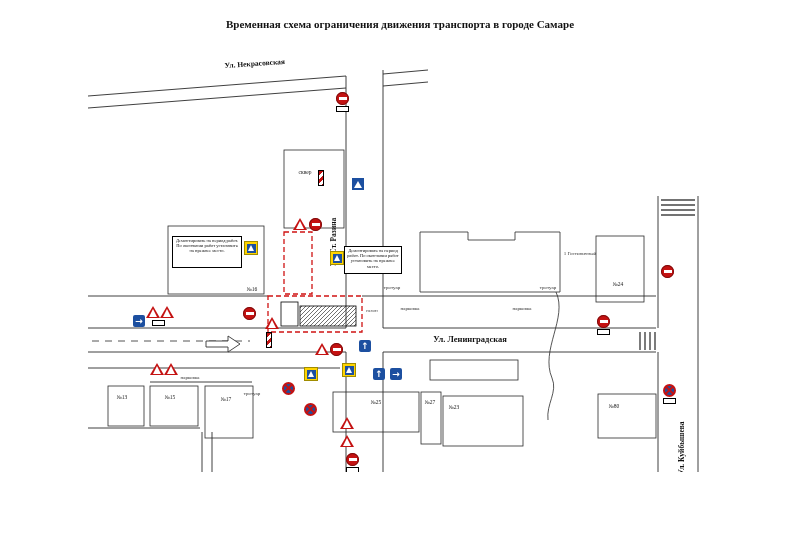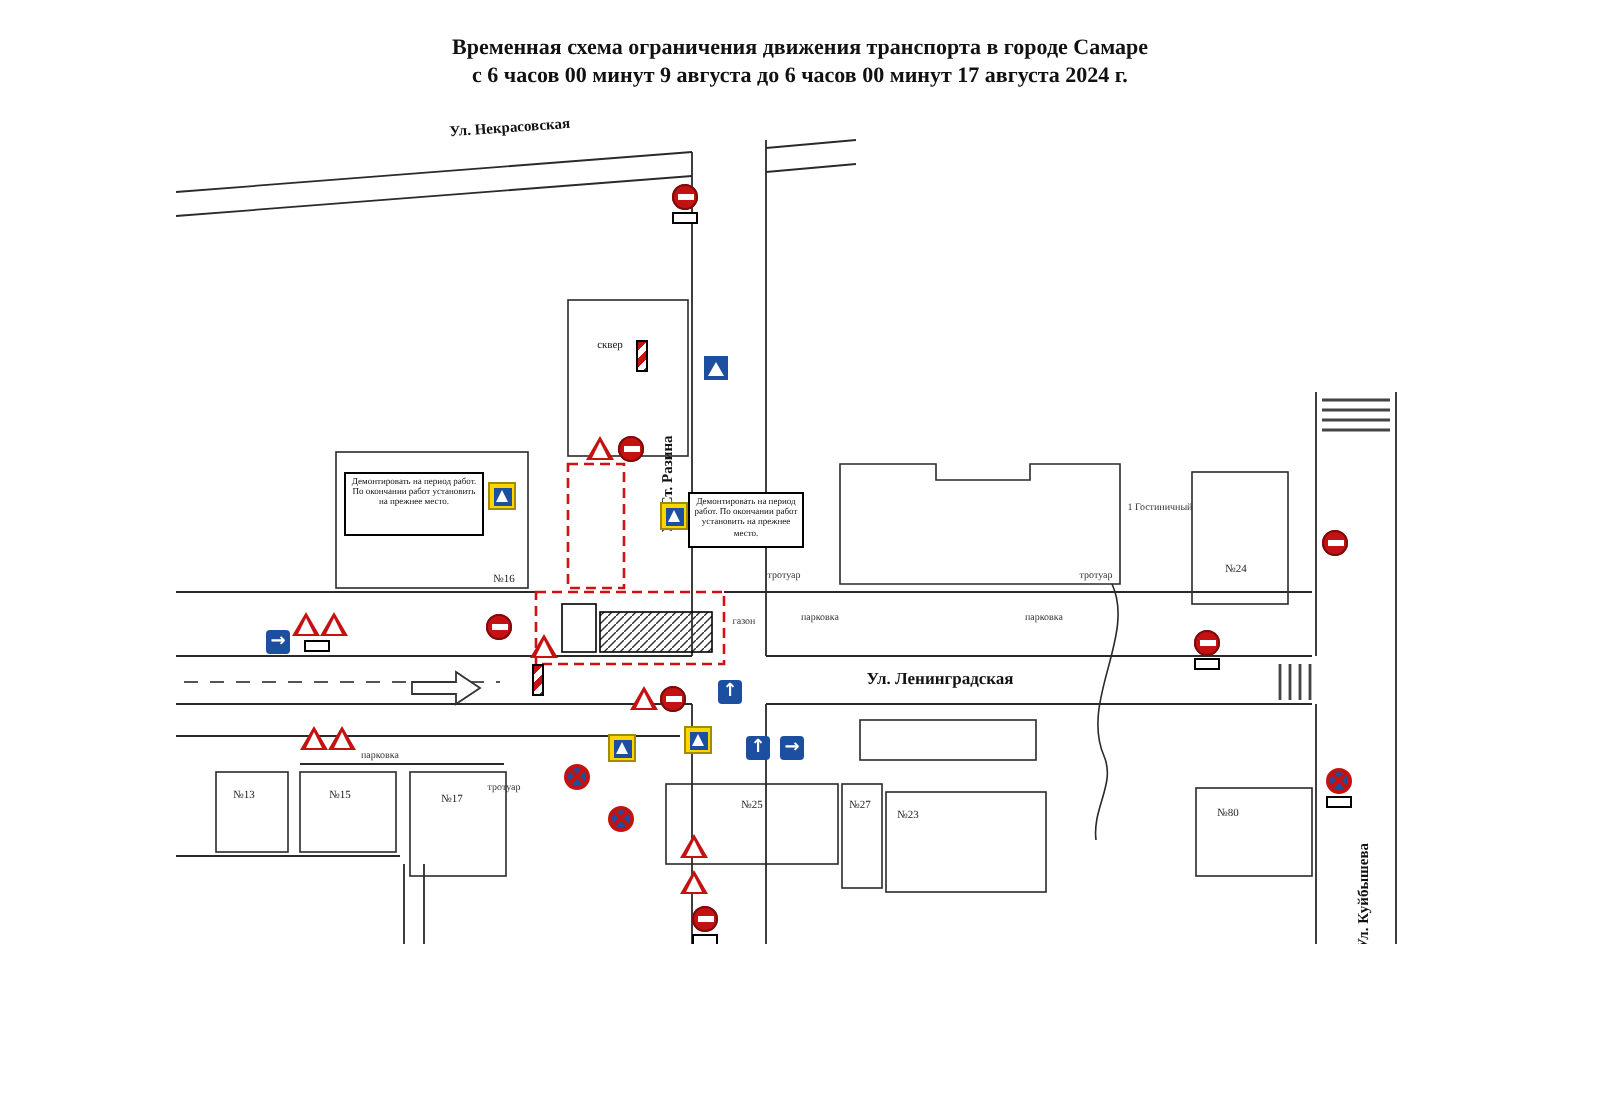--- a/index.html
+++ b/index.html
@@ -51,21 +51,20 @@
   .s-plate{width:13px;height:6px;background:#fff;border:0.6px solid #000;box-sizing:border-box;}
   .s-stripe{width:6px;height:16px;border:0.6px solid #000;box-sizing:border-box;
         background:repeating-linear-gradient(135deg,#c41212 0 3px,#fff 3px 6px);}
 </style>
 </head>
 <body>
 
 <div id="page">
 
   <div class="title-line" id="t1">Временная схема ограничения движения транспорта в городе Самаре</div>
-  <div class="title-line" id="t2">с 6 часов 00 минут 9 августа до 6 часов 00 минут 17 августа 2024 г.</div>
 
   <svg width="800" height="555" viewBox="0 0 800 555">
     <defs>
       <pattern id="hatch" width="4" height="4" patternUnits="userSpaceOnUse">
         <path d="M0,4 L4,0" stroke="#333" stroke-width="0.7"></path>
       </pattern>
     </defs>
 
     <g>
 

